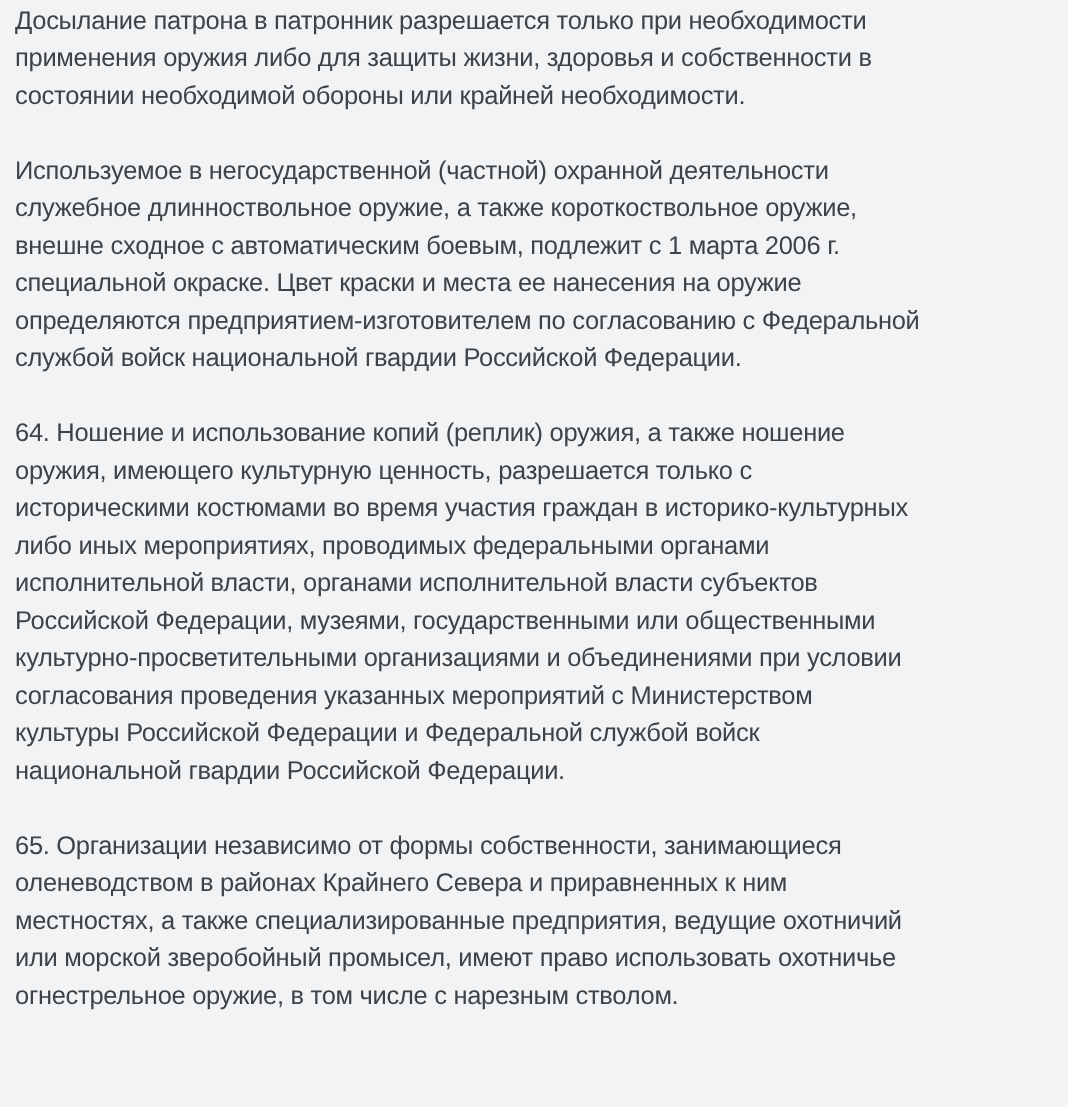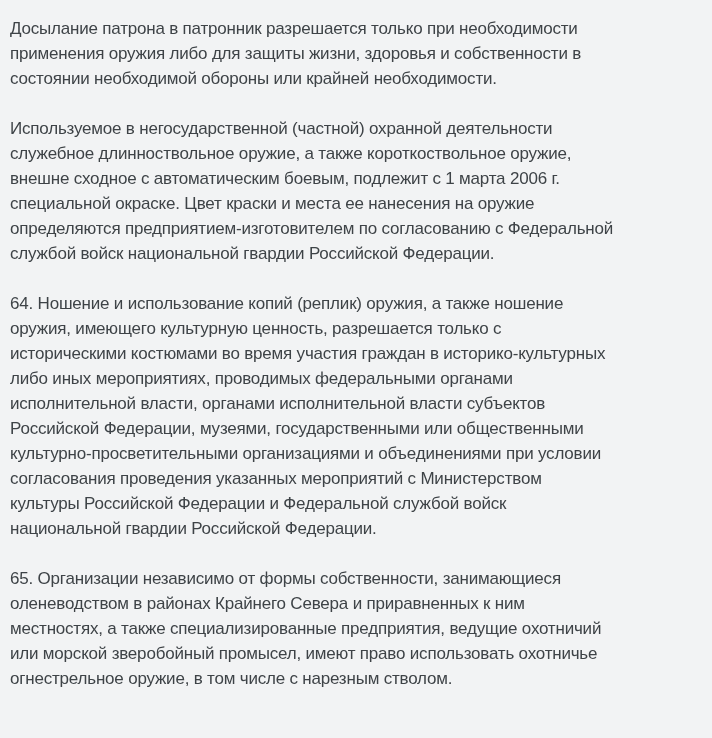--- a/index.html
+++ b/index.html
@@ -12,21 +12,21 @@
     height: 738px;
   }
   body {
     background: var(--bg);
     overflow: hidden;
     font-family: "Liberation Sans", "DejaVu Sans", sans-serif;
   }
   .doc {
     width: 624px;
     height: 738px;
-    padding: 16px 10px 0 10px;
+    padding: 1px 10px 0 10px;
     overflow: hidden;
   }
   .para {
     color: var(--fg);
     font-size: 17px;
     line-height: 25px;
     letter-spacing: -0.2px;
     margin: 0 0 25px 0;
     text-align: left;
     word-spacing: normal;

